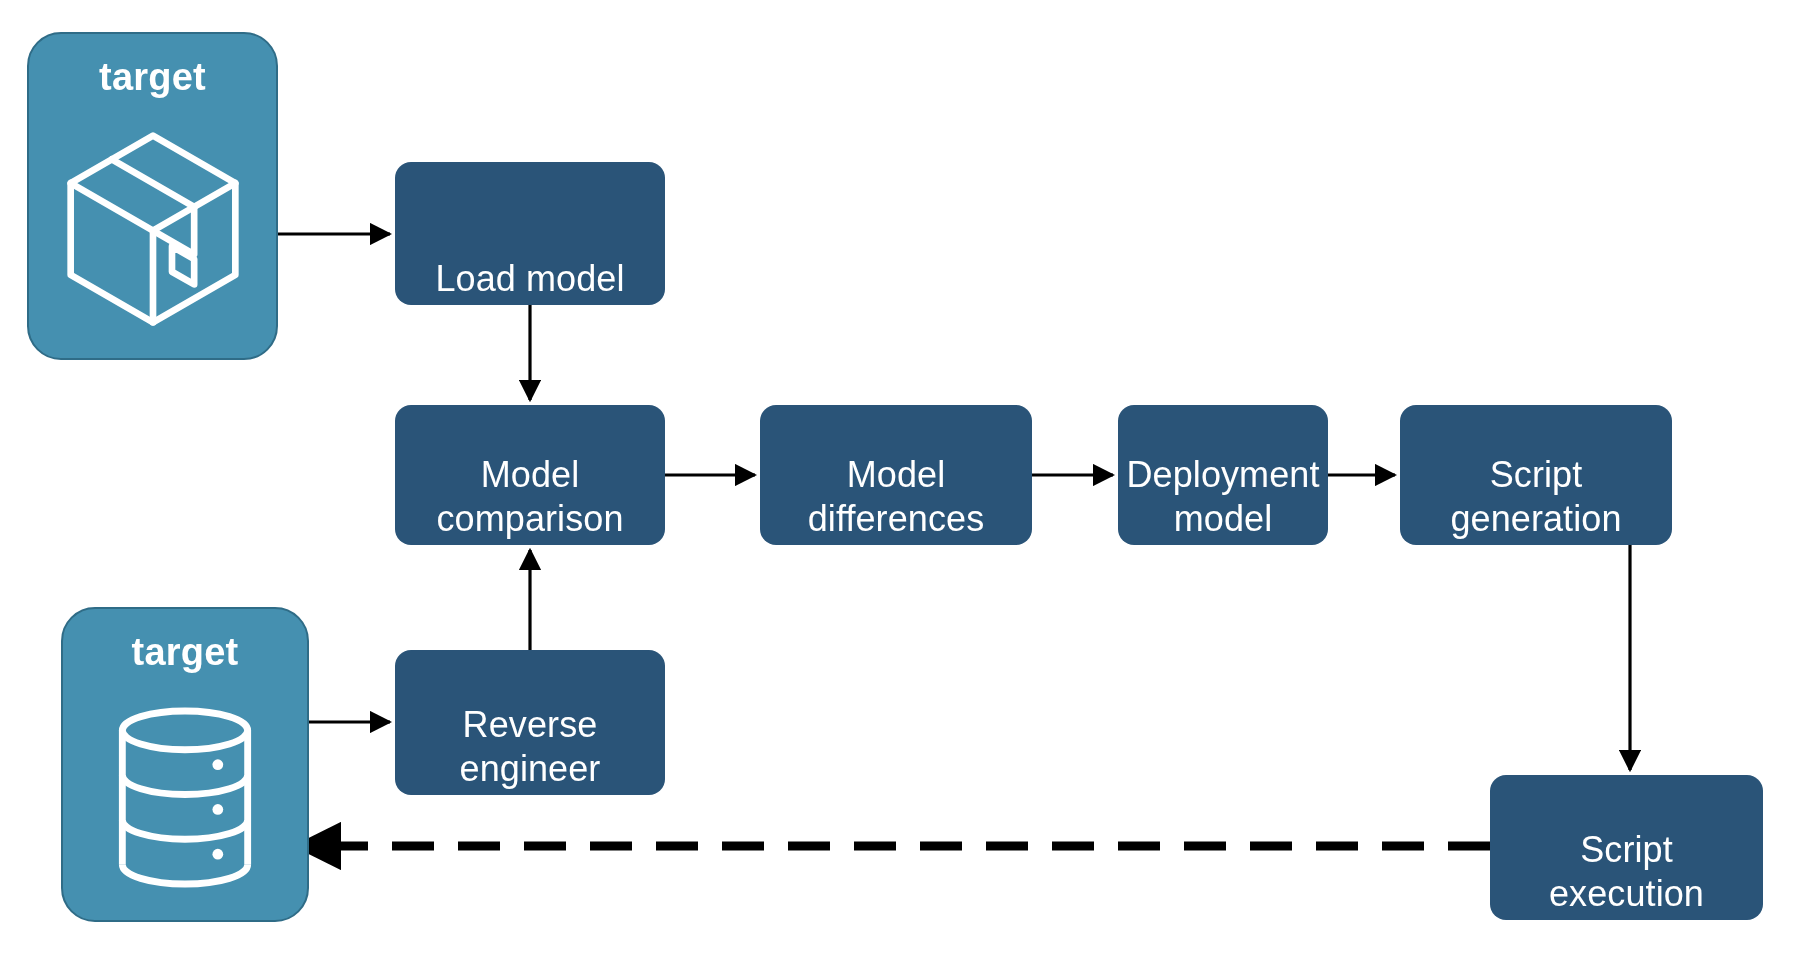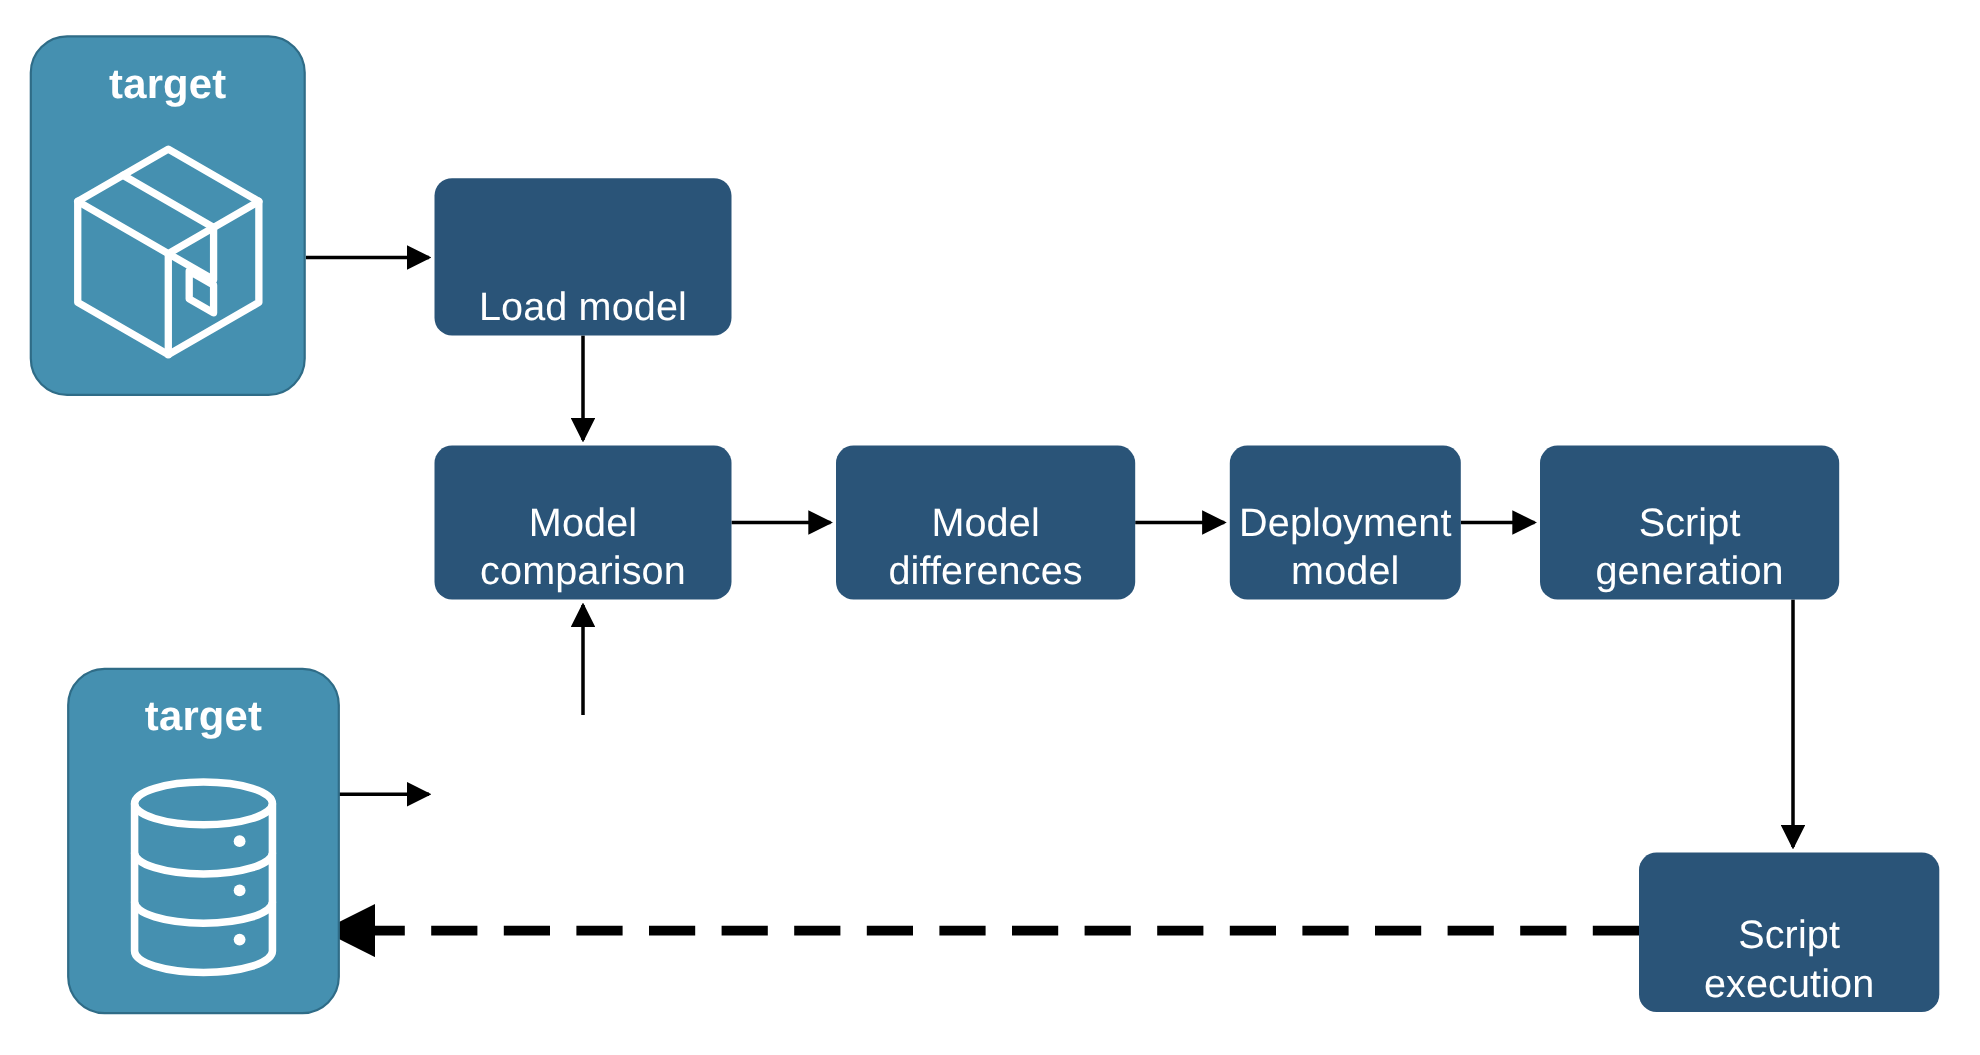--- a/index.html
+++ b/index.html
@@ -157,14 +157,18 @@
   <div class="node process" style="left:1400px; top:405px; width:272px; height:140px;">
     <span class="node-text">Script
 generation</span>
   </div>
 
   <div class="node process" style="left:1490px; top:775px; width:273px; height:145px;">
     <span class="node-text">Script
 execution</span>
   </div>
 
+  <div class="node process" style="left:395px; top:650px; width:270px; height:145px;">
+    <span class="node-text">Reverse
+engineer</span>
+  </div>
 
 </div>
 
 </body></html>

